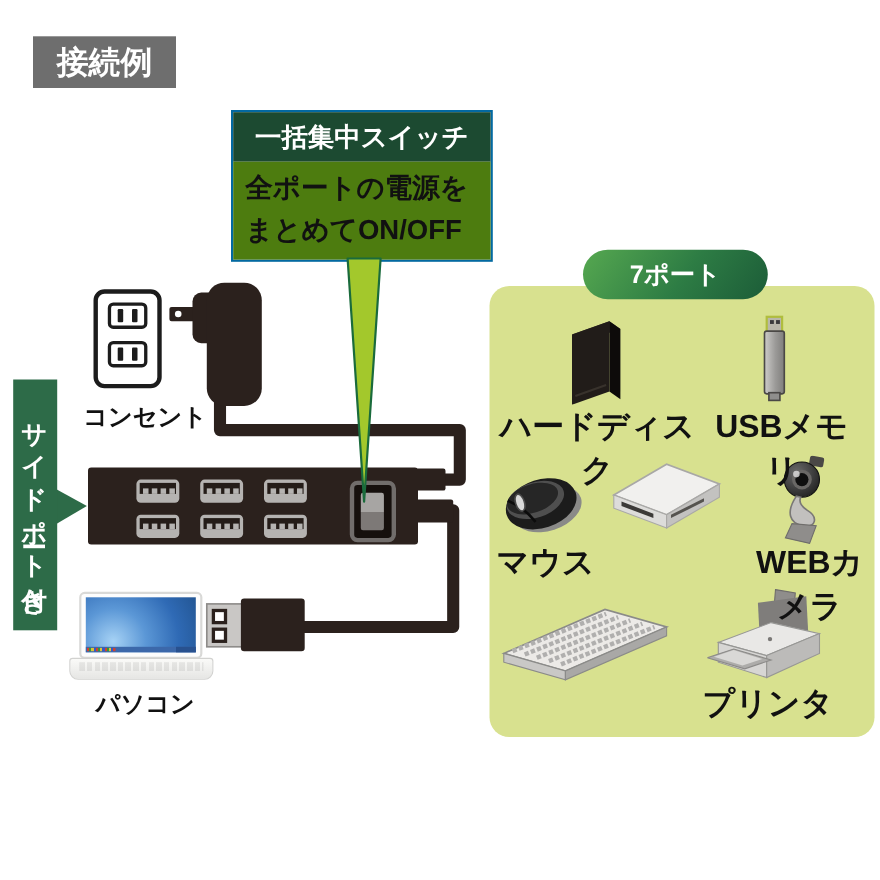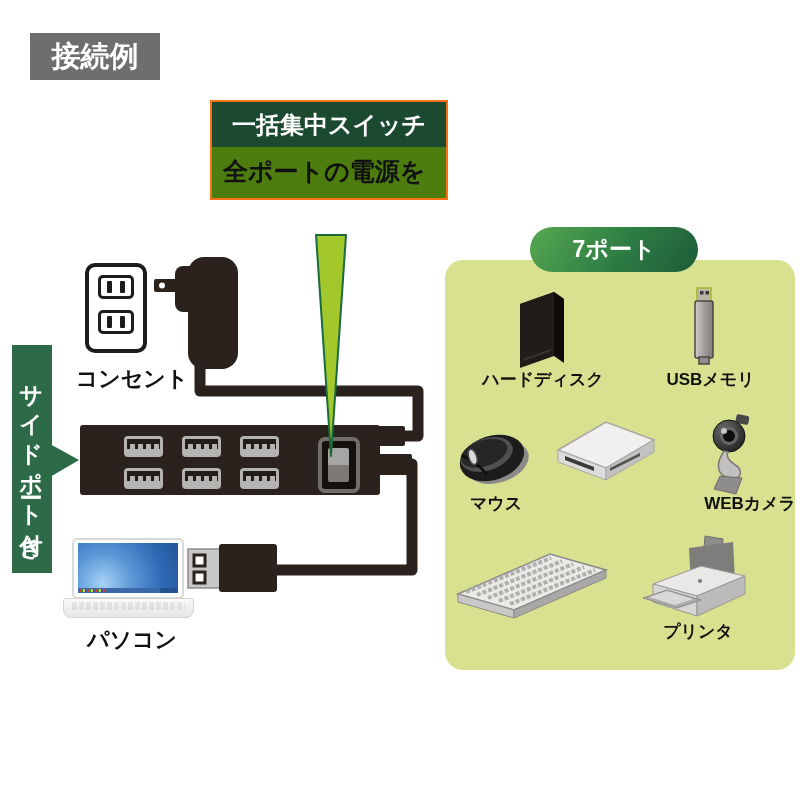--- a/index.html
+++ b/index.html
@@ -5,21 +5,21 @@
   html,body{margin:0;padding:0;background:#fff;}
   .stage{position:relative;width:800px;height:800px;background:#ffffff;overflow:hidden;
          font-family:"Liberation Sans","DejaVu Sans",sans-serif;color:#1a1a1a;padding-left:32px;}
   .abs{position:absolute;}
 
   
   .tag{left:30px;top:33px;width:130px;height:47px;background:#6e6e6e;color:#fff;
        display:flex;align-items:center;justify-content:center;font-size:29px;font-weight:600;z-index:3;}
 
   
-  .callout{left:210px;top:100px;width:238px;border:2px solid #f97316;z-index:3;box-sizing:border-box;}
+  .callout{left:210px;top:100px;width:238px;border:2px solid #0369a1;z-index:3;box-sizing:border-box;}
   .callout-header{height:45px;background:#1c4a31;color:#fff;display:flex;align-items:center;
        justify-content:center;font-size:24px;font-weight:700;}
   .callout-body{background:#4d7c0f;padding:5px 0 8px 11px;}
   .callout-body div{font-size:25px;font-weight:700;line-height:38px;color:#111;}
 
   
   .banner{left:12px;top:345px;width:40px;height:228px;background:#2d6b48;color:#fff;z-index:3;
        display:flex;align-items:center;justify-content:center;writing-mode:vertical-rl;
        text-orientation:upright;font-size:23px;font-weight:700;letter-spacing:3px;}
 
@@ -60,26 +60,26 @@
   .laptop-base{left:63px;top:598px;width:131px;height:20px;background:linear-gradient(#fafaf8,#e6e6e4);
        border:1px solid #d2d2d0;border-radius:3px 3px 8px 8px;z-index:2;box-sizing:border-box;}
   .keys{position:absolute;left:8px;top:3px;right:8px;height:8px;
        background:repeating-linear-gradient(90deg,rgba(0,0,0,.07) 0 5px,transparent 5px 7px);}
 
   
   .panel{left:445px;top:260px;width:350px;height:410px;background:#d8e18f;border-radius:18px;z-index:1;}
   .badge{left:530px;top:227px;width:168px;height:45px;border-radius:23px;z-index:2;
        background:linear-gradient(125deg,#56a850 0%,#2d7c44 55%,#1c5c38 100%);
        display:flex;align-items:center;justify-content:center;color:#fff;font-size:23px;font-weight:700;}
-  .devlabel{position:absolute;text-align:center;font-size:17px;font-weight:600;color:#111;z-index:2;}
+  .devlabel{position:absolute;text-align:center;font-size:29px;font-weight:600;color:#111;z-index:2;}
   .dl-hdd{left:448px;top:368px;width:190px;}
   .dl-usb{left:638px;top:368px;width:145px;}
   .dl-mouse{left:446px;top:492px;width:100px;}
   .dl-card{left:538px;top:492px;width:142px;}
-  .dl-web{left:676px;top:492px;width:120px;text-align:right;}
+  .dl-web{left:676px;top:492px;width:120px;}
   .dl-kb{left:462px;top:620px;width:145px;}
   .dl-pr{left:638px;top:620px;width:120px;}
   .devicon{position:absolute;z-index:2;}
 
   svg.under{left:0;top:0;z-index:1;}
   svg.over{left:0;top:0;z-index:4;pointer-events:none;}
 </style>
 </head>
 <body>
 
@@ -112,20 +112,21 @@
   </svg>
 
   <div class="abs tag">
     <span>接続例</span>
   </div>
 
   <div class="abs callout">
     <div class="callout-header">一括集中スイッチ</div>
     <div class="callout-body">
       <div>全ポートの電源を</div>
+      <div>まとめてON/OFF</div>
     </div>
   </div>
 
   <div class="abs banner">サイドポート付き</div>
 
   <div class="abs outlet">
     <div class="socket s1">
       <span class="slot"></span>
       <span class="slot"></span>
     </div>

